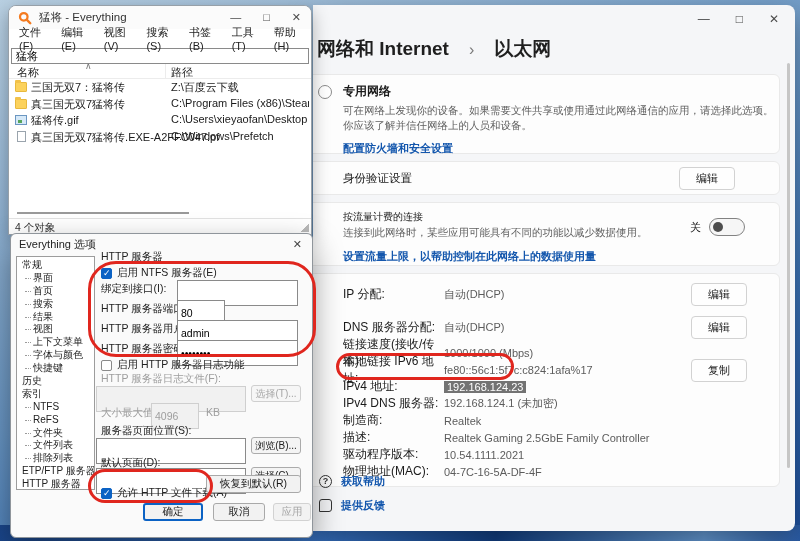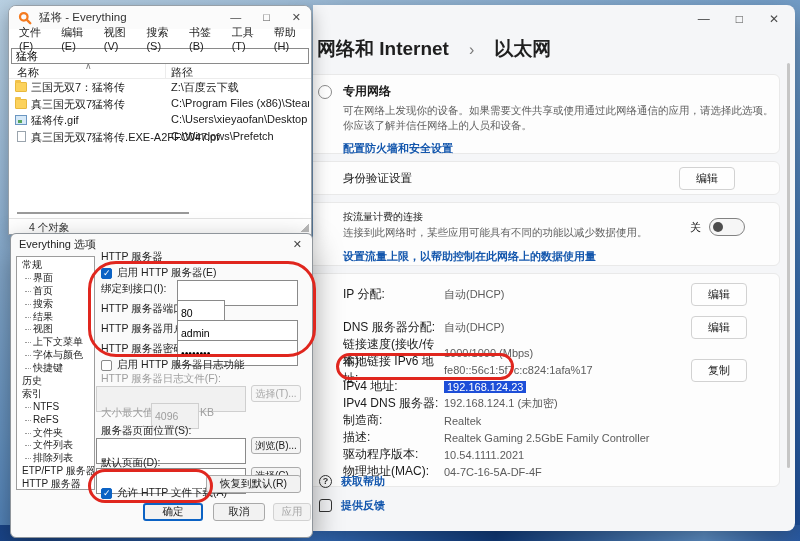--- a/index.html
+++ b/index.html
@@ -51,21 +51,21 @@
   .card3 .link { display:inline-block; margin-top:9px; font-weight:600; }
   .card4 { padding:4px 12px 6px 35px; height:214px; }
   .prow { display:flex; align-items:center; }
   .prow.tall { height:33px; }
   .prow.thin { height:17px; }
   .plabel { flex:0 0 101px; font-size:12px; color:#1a1a1a; }
   .pvalue { font-size:11px; color:#5c5c5c; }
   .prow .btn-light { margin-left:auto; margin-right:20px; }
   .grp { position:relative; }
   .grp .btn-light { position:absolute; right:20px; top:0;margin-top:15px; }
-  .hl { background:#1d4ed8; color:#fff; padding:0 3px; }
+  .hl { background:#737373; color:#fff; padding:0 3px; }
   .set-footer { position:absolute; left:6px; bottom:14px; }
   .foot-item { display:flex; align-items:center; gap:9px; height:24px; }
   .foot-ico { width:13px; height:13px; border:1.4px solid #333; border-radius:50%; color:#333;
     font-size:9px; font-weight:700; display:flex; align-items:center; justify-content:center; }
   .foot-ico.bubble { border-radius:3px 3px 3px 0; }
   .foot-item .link { font-weight:600; }
   .set-scroll { position:absolute; right:5px; top:58px; width:3px; height:405px; background:#c6c6c6; border-radius:2px; }
 
   
   .win-ev { position:absolute; left:8px; top:5px; width:304px; height:230px; background:#fff;
@@ -87,21 +87,21 @@
   .fpath { position:absolute; left:162px; top:1px; white-space:nowrap; overflow:hidden; width:138px; }
   .ficon { position:absolute; left:6px; top:3px; width:12px; height:10px; }
   .ficon.folder { background:#fcd25c; border:1px solid #e8b93e; border-radius:1px; }
   .ficon.folder::before { content:""; position:absolute; left:-1px; top:-3px; width:6px; height:3px;
     background:#f2c24a; border-radius:1px 1px 0 0; }
   .ficon.image { background:#d6e9f8; border:1px solid #6b96c1; }
   .ficon.image::after { content:""; position:absolute; left:2px; bottom:1px; width:4px; height:3px; background:#58a55c; }
   .ficon.file { left:8px; width:9px; height:11px; top:2px; background:#fff; border:1px solid #9aa4ad; }
   .ev-hscroll { position:absolute; left:8px; top:206px; width:172px; height:2px; background:#9a9a9a; }
   .ev-status { position:absolute; left:0; right:0; bottom:0; height:16px; border-top:1px solid #e2e2e2;
-    background:#fff; font-size:10.5px; color:#333; padding:2px 0 0 20px; }
+    background:#fff; font-size:10.5px; color:#333; padding:2px 0 0 6px; }
   .grip { position:absolute; right:2px; bottom:2px; width:8px; height:8px;
     background:linear-gradient(135deg,transparent 50%,#b9b9b9 50%); }
 
   
   .dlg { position:absolute; left:10px; top:233px; width:303px; height:305px; background:#fafafa;
     border:1px solid #8f959b; border-radius:6px; box-shadow:0 12px 30px rgba(0,0,0,.4); z-index:5; font-size:10.5px; }
   .dlg-titlebar { height:20px; display:flex; align-items:center; padding:0 10px 0 8px; }
   .dlg-title { font-size:11px; color:#222; }
   .dlg-close { margin-left:auto; color:#444; font-size:11px; }
   .tree { position:absolute; left:5px; top:22px; width:79px; height:234px; border:1px solid #9c9c9c;
@@ -326,21 +326,21 @@
       <div class="titem lvl1">排除列表</div>
       <div class="titem lvl0">ETP/FTP 服务器</div>
       <div class="titem lvl0">HTTP 服务器</div>
     </div>
 
     <div class="panel">
       <span class="ab flabel" style="left:2px; top:0;">HTTP 服务器</span>
 
       <div class="cbrow" style="left:2px; top:16px;">
         <span class="cb on"></span>
-        <span class="flabel">启用 HTTP 服务器(E)</span>
+        <span class="flabel">启用 NTFS 服务器(E)</span>
       </div>
 
       <span class="ab flabel" style="left:2px; top:32px;">绑定到接口(I):</span>
       <input class="tin" style="left: 78px; top: 30px; width: 121px;" value="">
 
       <span class="ab flabel" style="left:2px; top:52px;">HTTP 服务器端口(H):</span>
       <input class="tin" style="left: 78px; top: 50px; width: 48px;" value="80">
 
       <span class="ab flabel" style="left:2px; top:72px;">HTTP 服务器用户名(U):</span>
       <input class="tin" style="left: 78px; top: 70px; width: 121px;" value="admin">
@@ -352,21 +352,21 @@
         <span class="cb"></span>
         <span class="flabel">启用 HTTP 服务器日志功能</span>
       </div>
 
       <span class="ab flabel dis" style="left:2px; top:122px;">HTTP 服务器日志文件(F):</span>
       <input class="tin dis" style="left: -3px; top: 136px; width: 150px;">
       <div class="sbtn dis" style="left:152px; top:135px; width:50px;">选择(T)...</div>
 
       <span class="ab flabel dis" style="left:2px; top:156px;">大小最大值(Z):</span>
       <input class="tin dis" style="left: 52px; top: 153px; width: 48px;" value="4096">
-      <span class="ab flabel dis" style="left:101px; top:156px;">KB</span>
+      <span class="ab flabel dis" style="left:107px; top:156px;">KB</span>
 
       <span class="ab flabel" style="left:2px; top:174px;">服务器页面位置(S):</span>
       <input class="tin" style="left: -3px; top: 188px; width: 150px;">
       <div class="sbtn" style="left:152px; top:187px; width:50px;">浏览(B)...</div>
 
       <span class="ab flabel" style="left:2px; top:206px;">默认页面(D):</span>
       <input class="tin" style="left: -3px; top: 218px; width: 150px;">
       <div class="sbtn" style="left:152px; top:217px; width:50px;">选择(C)...</div>
 
       <div class="cbrow" style="left:2px; top:236px;">

